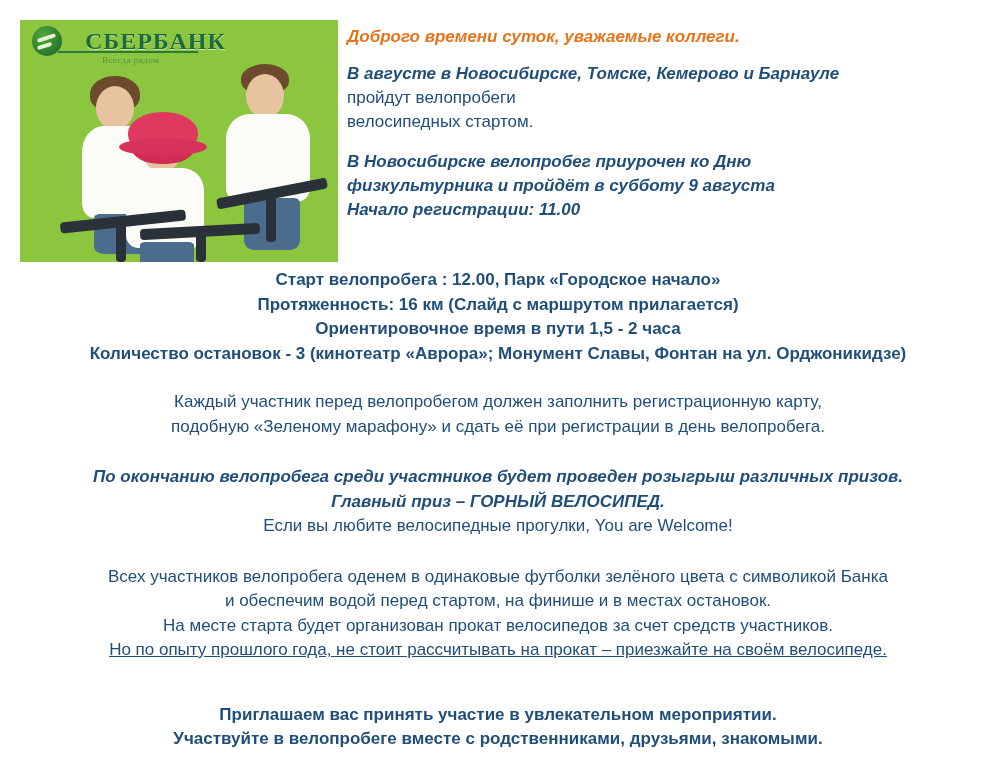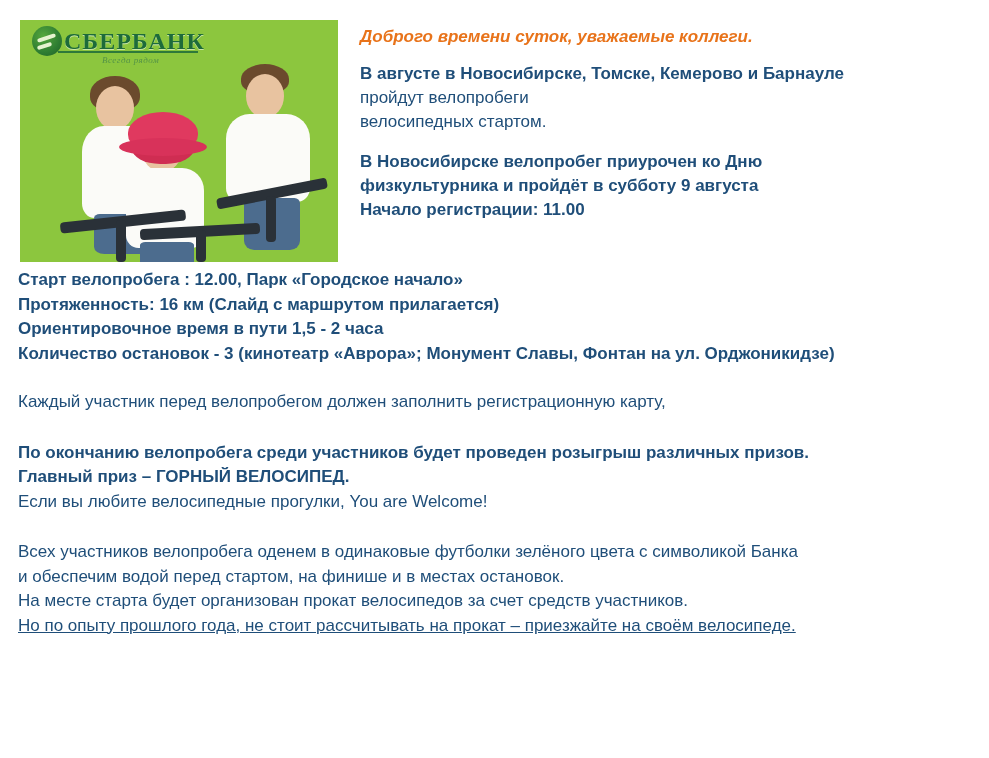--- a/index.html
+++ b/index.html
@@ -133,21 +133,21 @@
   .bike-stem-mid    { left: 176px; top: 210px; width: 10px;  height: 32px; }
   .bike-stem-right  { left: 246px; top: 176px; width: 10px;  height: 46px; }
 
   
   .sber-logo {
     position: absolute;
     left: 12px;
     top: 6px;
     display: flex;
     align-items: center;
-    gap: 2px;
+    gap: 23px;
   }
   .sber-mark {
     width: 30px;
     height: 30px;
     border-radius: 50%;
     background: radial-gradient(circle at 38% 34%, #56a83c 0%, #2e7d32 60%, #1f5f26 100%);
     position: relative;
     flex: 0 0 auto;
   }
   .sber-mark::before,
@@ -181,58 +181,58 @@
   .sber-tagline {
     position: absolute;
     left: 82px;
     top: 35px;
     font-family: "Liberation Serif", "DejaVu Serif", serif;
     font-size: 9px;
     color: #3b7d4a;
     opacity: 0.7;
     letter-spacing: 0.5px;
     white-space: nowrap;
-    font-style: italic;
   }
 
   
   .intro-col {
     position: absolute;
-    left: 360px;
+    left: 347px;
     top: 26px;
     width: 620px;
   }
   .greeting {
     color: #E8731A;
     font-weight: bold;
     font-style: italic;
     font-size: 17px;
     line-height: 22px;
     margin: 0 0 14px 0;
   }
   .intro-para {
     margin: 0 0 16px 0;
     font-size: 17px;
     line-height: 24px;
   }
   .intro-para.last { margin-bottom: 8px; }
   .ln { display: block; }
-  .b  { font-weight: bold; }
+  .b  { font-weight: bold; font-style: italic; }
 
   
   .body-col {
     position: absolute;
     left: 18px;
     top: 268px;
     width: 960px;
   }
   .para {
     margin: 0 0 18px 0;
     font-size: 17px;
     line-height: 24.5px;
+    text-align: center;
   }
   .para.tight { margin-bottom: 16px; }
   .para.bold .ln,
   .para.bold { font-weight: bold; }
   .u { text-decoration: underline; }
   .spacer-sm { height: 8px; }
   .spacer-lg { height: 22px; }
 </style>
 </head>
 <body>
@@ -303,20 +303,21 @@
     <span class="ln">Старт велопробега : 12.00, Парк «Городское начало»</span>
     <span class="ln">Протяженность: 16 км (Слайд с маршрутом прилагается)</span>
     <span class="ln">Ориентировочное время в  пути  1,5 - 2 часа</span>
     <span class="ln">Количество остановок  - 3 (кинотеатр «Аврора»; Монумент Славы, Фонтан на ул. Орджоникидзе)</span>
   </p>
 
   <div class="spacer-sm"></div>
 
   <p class="para">
     <span class="ln">Каждый участник перед велопробегом должен заполнить регистрационную карту,</span>
+    <span class="ln">подобную «Зеленому марафону» и сдать её при регистрации в день велопробега.</span>
   </p>
 
   <div class="spacer-sm"></div>
 
   <p class="para">
     <span class="ln b">По окончанию велопробега среди участников будет проведен розыгрыш различных призов.</span>
     <span class="ln b">Главный приз – ГОРНЫЙ ВЕЛОСИПЕД.</span>
     <span class="ln">Если вы  любите велосипедные прогулки, You are Welcome!</span>
   </p>
 
@@ -324,14 +325,18 @@
 
   <p class="para">
     <span class="ln">Всех участников велопробега оденем в одинаковые футболки зелёного цвета с символикой Банка</span>
     <span class="ln">и обеспечим водой перед стартом, на финише и в местах остановок.</span>
     <span class="ln">На месте старта будет организован прокат велосипедов за счет средств участников.</span>
     <span class="ln u">Но по опыту прошлого года, не стоит рассчитывать на прокат – приезжайте на своём велосипеде.</span>
   </p>
 
   <div class="spacer-lg"></div>
 
+  <p class="para bold">
+    <span class="ln">Приглашаем вас принять участие в увлекательном мероприятии.</span>
+    <span class="ln">Участвуйте в велопробеге вместе с родственниками, друзьями, знакомыми.</span>
+  </p>
 
 </div>
 
 </body></html>

